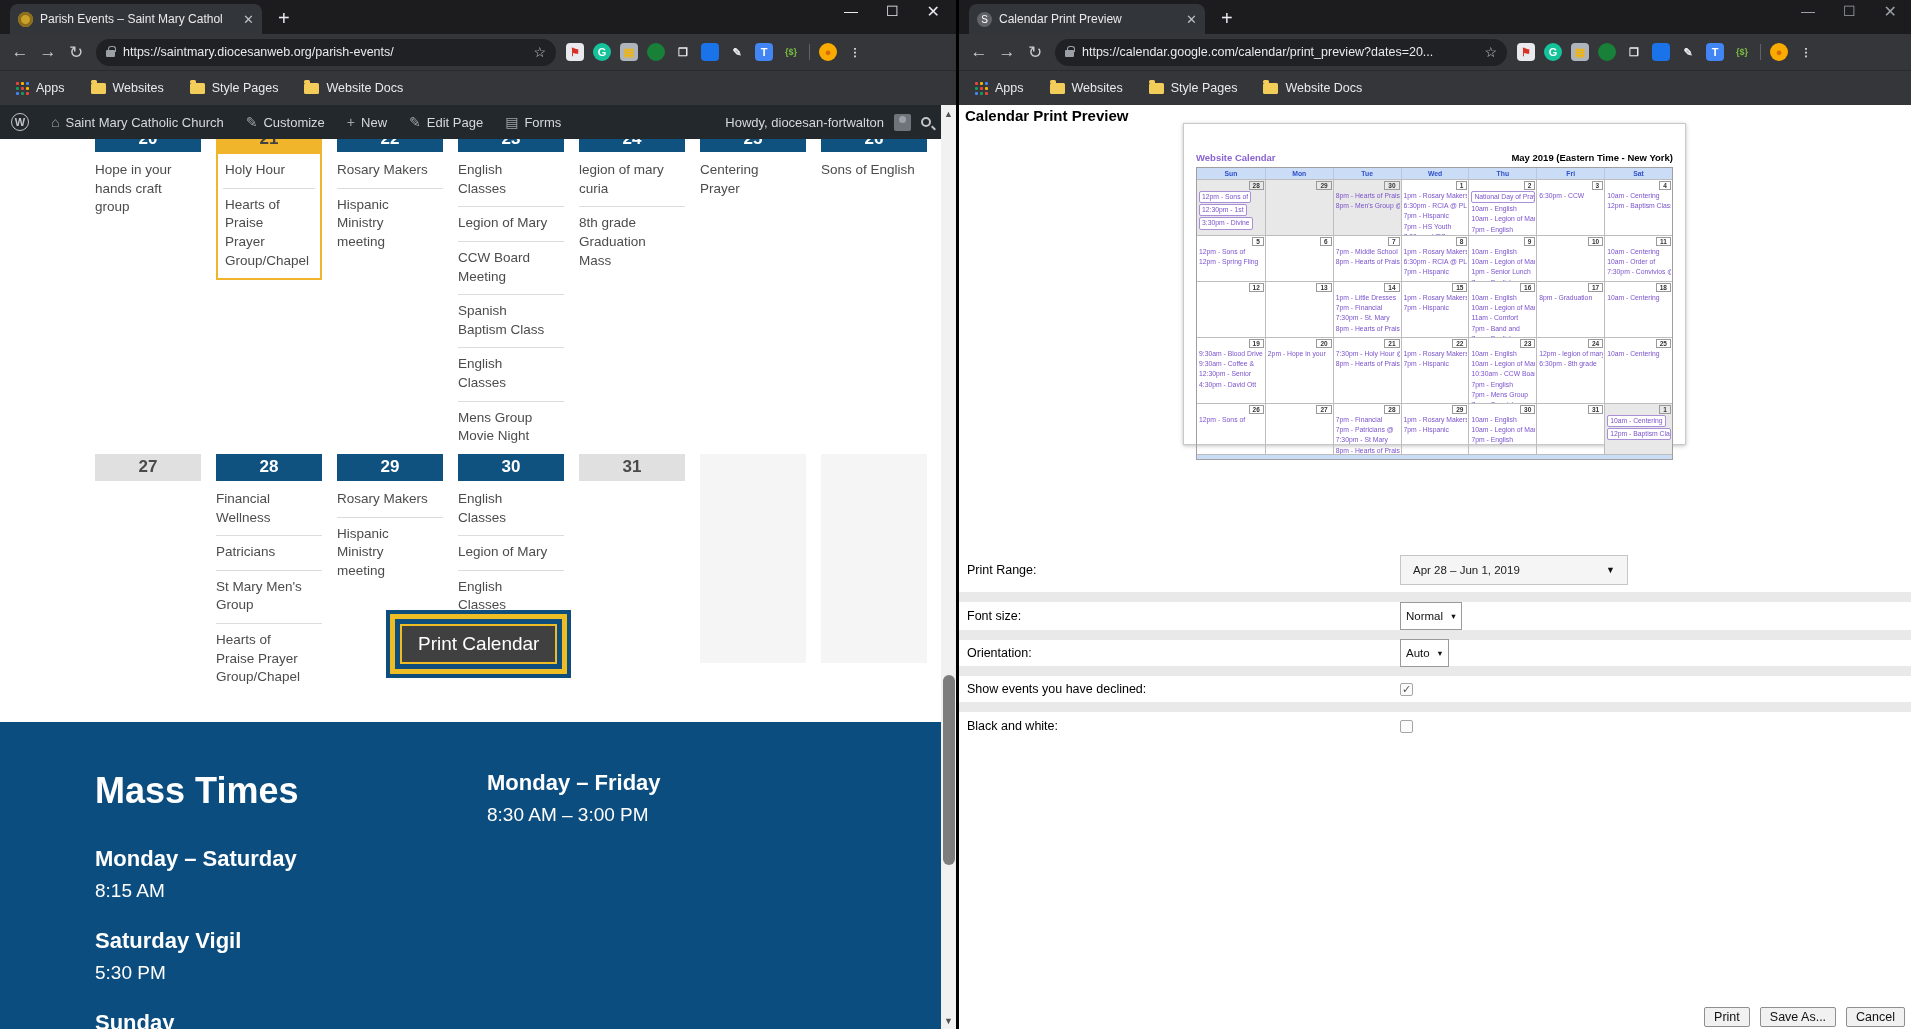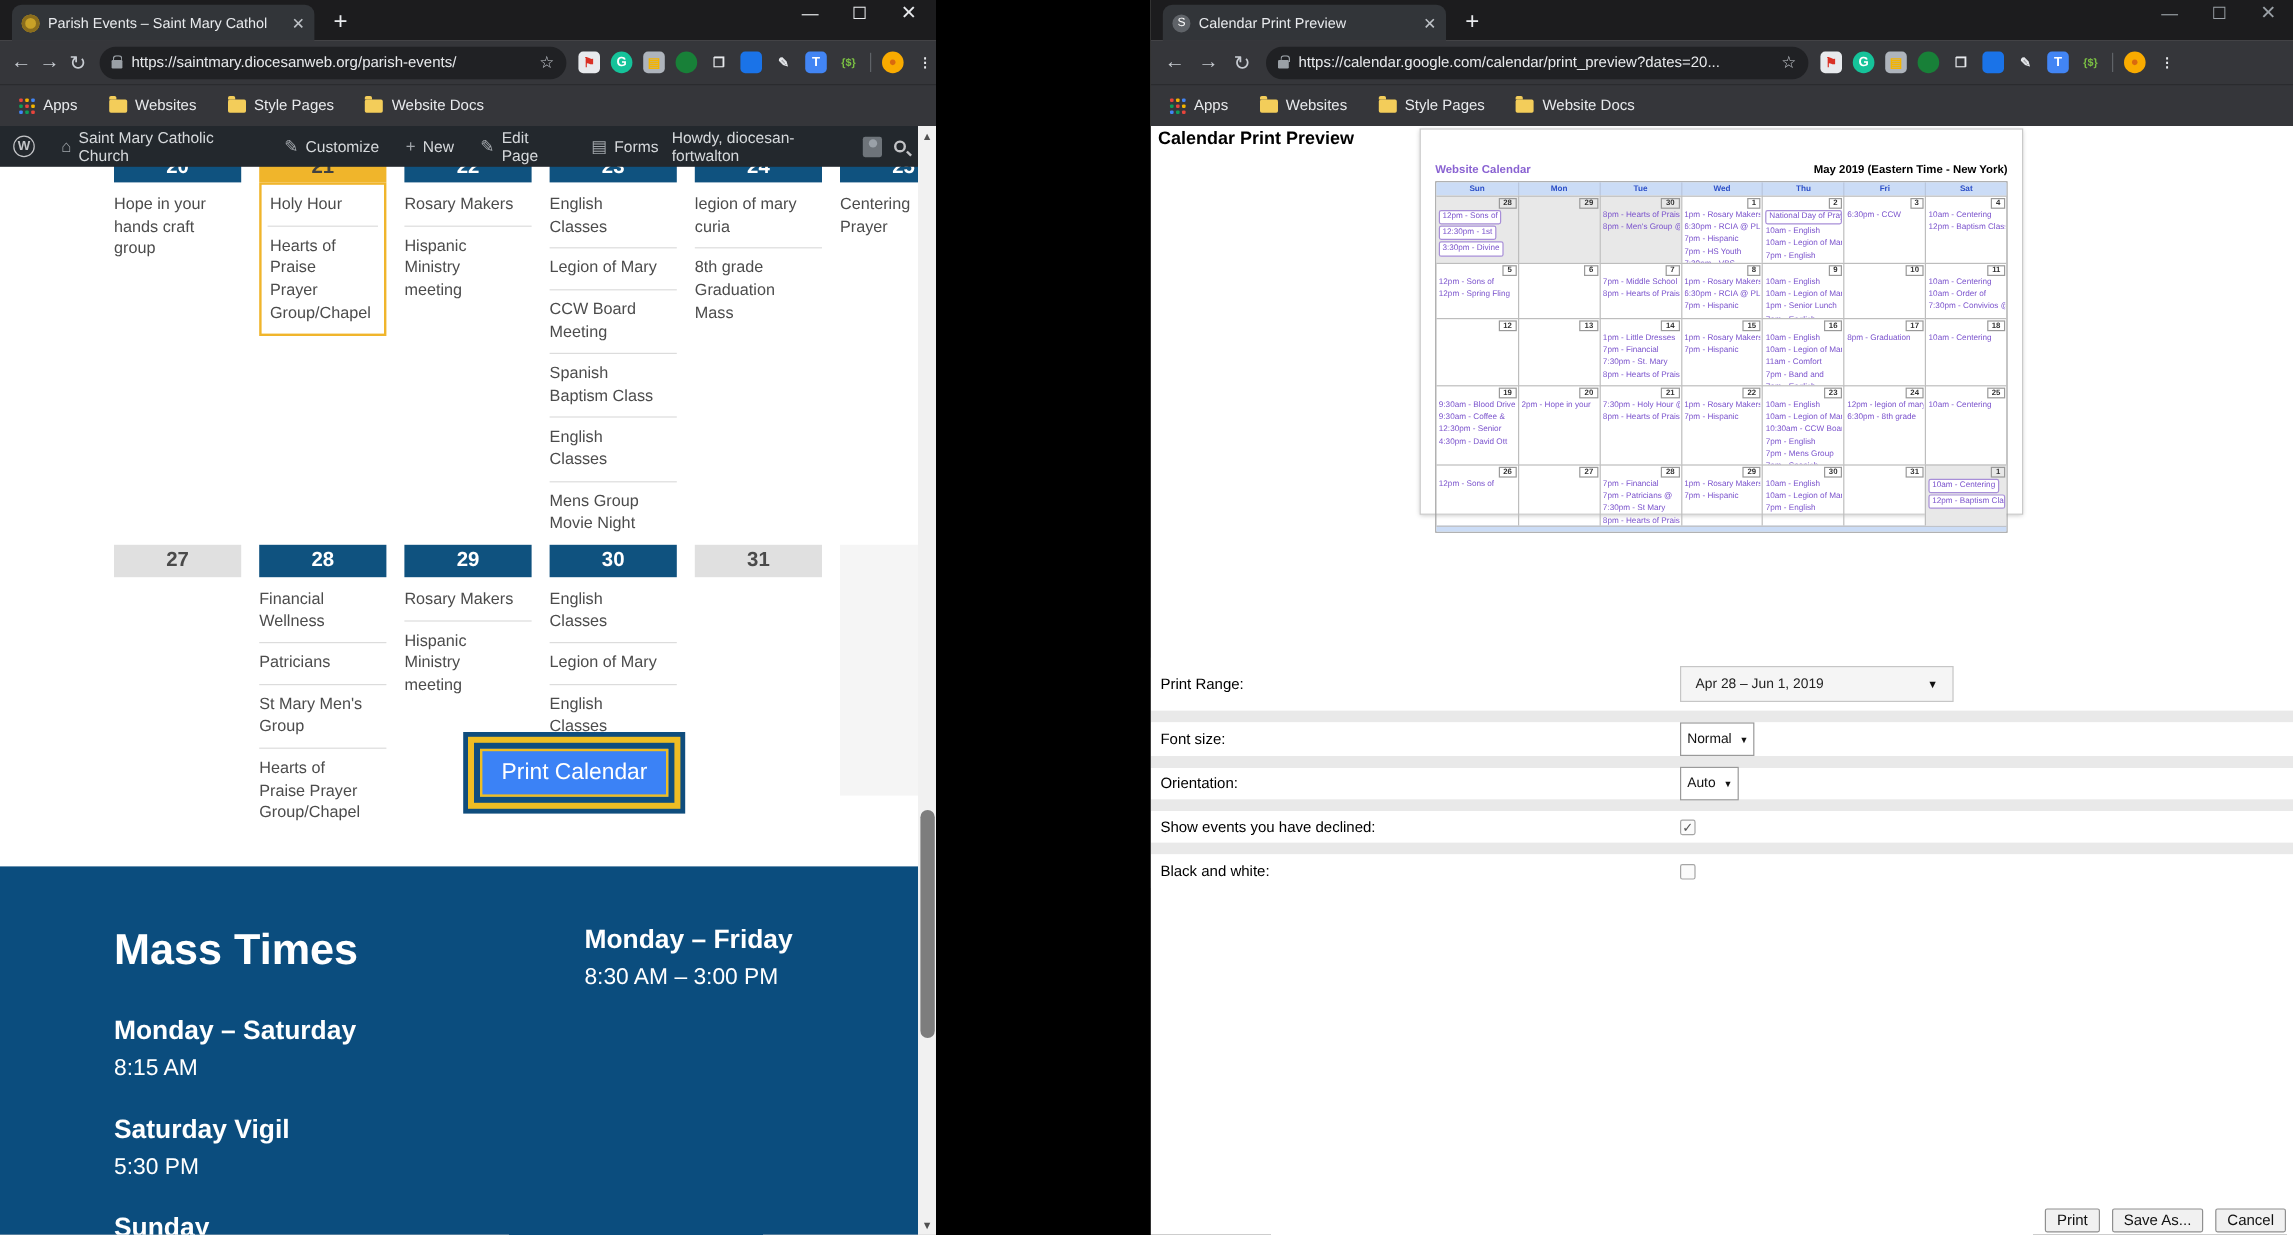--- a/index.html
+++ b/index.html
@@ -1,18 +1,18 @@
 <!DOCTYPE html>
 <html><head>
 <meta charset="utf-8">
 <style>
   * { box-sizing: border-box; margin: 0; padding: 0; }
   html,body { width:1911px; height:1029px; overflow:hidden; background:#000; font-family:"Liberation Sans",sans-serif; }
   .window { position:absolute; top:0; height:1029px; overflow:hidden; }
-  #win-left { left:0; width:780px; background:#fff; }
+  #win-left { left:0; width:956px; background:#fff; }
   #win-right { left:959px; width:952px; background:#fff; }
 
   
   .tabstrip { position:absolute; top:0; left:0; right:0; height:34px; background:#1c1c1e; }
   .tab { position:absolute; top:4px; left:10px; height:30px; width:252px; background:#323539; border-radius:8px 8px 0 0; display:flex; align-items:center; padding:0 8px; gap:7px; }
   .tab-title { color:#e8eaed; font-size:12px; white-space:nowrap; overflow:hidden; flex:1; }
   .tab-close { color:#bdc1c6; font-size:13px; cursor:default; }
   .favicon { width:15px; height:15px; border-radius:50%; flex:none; }
   .newtab { position:absolute; top:8px; color:#e8eaed; font-size:20px; line-height:20px; }
   .winctl { position:absolute; top:0; height:22px; display:flex; gap:28px; align-items:center; }
@@ -57,38 +57,38 @@
   .cal-cell { padding-top:2px; }
   .ev { font-size:13.5px; color:#4c4c4c; line-height:1.38; padding:7px 10px 8px 0; border-bottom:1px solid #dcdcdc; }
   .cal-cell .ev:last-child { border-bottom:none; }
   .hl-box { border:2px solid #f0b52b; margin-top:-2px; padding:0 5px; }
   .hl-box .ev { padding-left:2px; }
   .gray-fill { position:relative; top:-27px; height:209px; background:#f5f5f5; }
 
   
   #print-cal-btn { position:absolute; left:386px; top:610px; background:#0f4d7d; padding:4px; z-index:1; }
   #print-cal-btn .mid { border:5px solid #eebd23; padding:5px; background:#0f4d7d; }
-  #print-cal-btn .inner { border:2.5px solid #eebd23; background:#3b82f6; color:#fff; font-size:19px; padding:7px 16px; white-space:nowrap; }
+  #print-cal-btn .inner { border:2.5px solid #eebd23; background:#404040; color:#fff; font-size:19px; padding:7px 16px; white-space:nowrap; }
 
   
   #site-footer { position:absolute; left:0; right:15px; top:722px; height:307px; background:#0b4d7e; color:#fff; z-index:2; }
   .ft-col1 { position:absolute; left:95px; top:48px; }
   .ft-col2 { position:absolute; left:487px; top:48px; }
   .ft-title { font-size:36px; font-weight:bold; margin-bottom:34px; }
   .ft-head { font-size:22px; font-weight:bold; margin-top:26px; }
   .ft-time { font-size:19px; margin-top:8px; }
 
   
   .scrollbar { position:absolute; right:0; top:105px; bottom:0; width:15px; background:#f1f1f1; z-index:7; }
   .sb-arrow { position:absolute; left:0; width:15px; height:17px; color:#505050; font-size:9px; display:flex; align-items:center; justify-content:center; }
   .sb-thumb { position:absolute; left:1.5px; width:12px; background:#7d7d7d; border-radius:6px; }
 
   
   #rp-heading { position:absolute; left:6px; top:107px; font-size:15px; font-weight:bold; color:#000; }
-  #preview-box { position:absolute; left:224px; top:107px; width:503px; height:322px; background:#fff; border:1px solid #c9c9c9; box-shadow:0 1px 4px rgba(0,0,0,.25); padding:28px 12px 0 12px; }
+  #preview-box { position:absolute; left:224px; top:123px; width:503px; height:322px; background:#fff; border:1px solid #c9c9c9; box-shadow:0 1px 4px rgba(0,0,0,.25); padding:28px 12px 0 12px; }
   .pv-titlerow { display:flex; justify-content:space-between; align-items:baseline; margin-bottom:4px; }
   .pv-title { color:#8a63d2; font-weight:bold; font-size:9.5px; }
   .pv-month { color:#000; font-weight:bold; font-size:9.5px; }
   #pv-grid { border:1px solid #9f9f9f; }
   .pv-dayhdr { display:grid; grid-template-columns:repeat(7,1fr); background:#cbdcf6; }
   .pv-dayhdr div { font-size:6.8px; font-weight:bold; color:#2d50c8; text-align:center; padding:2px 0; border-left:1px solid #b9c6dd; }
   .pv-dayhdr div:first-child { border-left:none; }
   .pv-week { display:grid; grid-template-columns:repeat(7,1fr); }
   .pv-cell { border-left:1px solid #bdbdbd; border-top:1px solid #bdbdbd; position:relative; padding:11px 1px 1px 2px; overflow:hidden; }
   .pv-week .pv-cell:first-child { border-left:none; }

